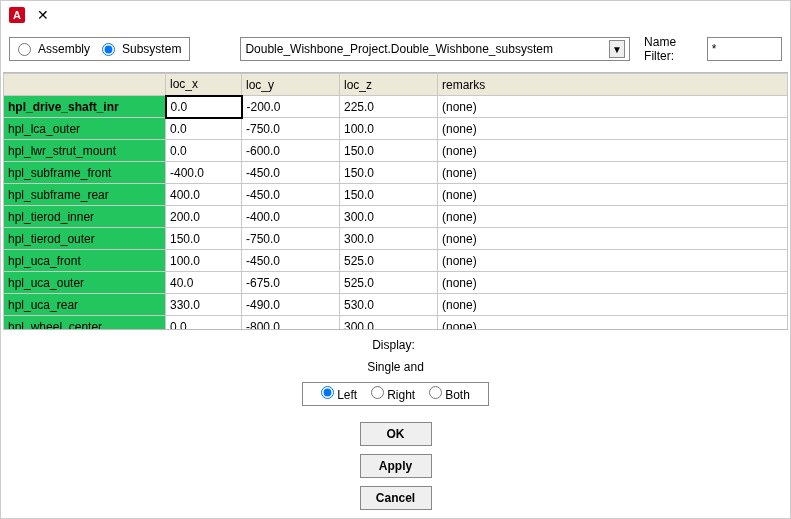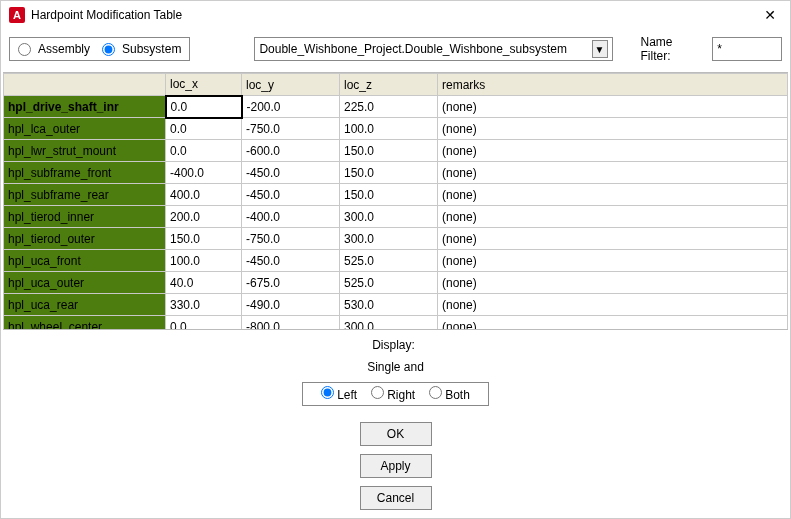--- a/index.html
+++ b/index.html
@@ -37,21 +37,21 @@
   }
   .titlebar .title { flex: 1; }
   .titlebar .close-btn {
     font-size: 14px;
     padding: 0 6px;
     cursor: pointer;
   }
   .toolbar {
     display: flex;
     align-items: center;
-    gap: 16px;
+    gap: 2px;
     padding: 6px 8px 8px 8px;
     border-bottom: 1px solid transparent;
   }
   .radio-group {
     border: 1px solid #888;
     padding: 2px 8px;
     display: flex;
     gap: 12px;
     align-items: center;
     height: 24px;
@@ -107,21 +107,21 @@
     height: 22px;
     overflow: hidden;
     white-space: nowrap;
     font-weight: normal;
   }
   th {
     background: #ece9d8;
     font-weight: normal;
   }
   td.rowhead {
-    background: #4d7c0f;
+    background: #22c55e;
   }
   tr.first-row td.rowhead { font-weight: bold; }
   tr.first-row td.cell-x {
     border: 2px solid #000;
   }
   .col-name { width: 162px; }
   .col-x { width: 76px; }
   .col-y { width: 98px; }
   .col-z { width: 98px; }
   .col-rem { width: auto; }
@@ -150,29 +150,29 @@
     height: 24px;
   }
   .footer .spacer { flex:1; }
   .btn {
     border: 1px solid #888;
     background: #efefef;
     height: 24px;
     width: 72px;
     display:flex; align-items:center; justify-content:center;
     cursor:pointer;
+    font-weight:bold;
   }
   input[type=radio]{ margin:0 3px 0 0; }
 </style>
 </head>
 <body>
 
 <div class="titlebar">
   <span class="app-icon">A</span>
-  <span class="title">Hardpoint Modification Table</span>
   <span class="close-btn">✕</span>
 </div>
 
 <div class="toolbar">
   <div class="radio-group">
     <label>
       <input type="radio" name="scope" style="">
       <span>Assembly</span>
     </label>
     <label>

